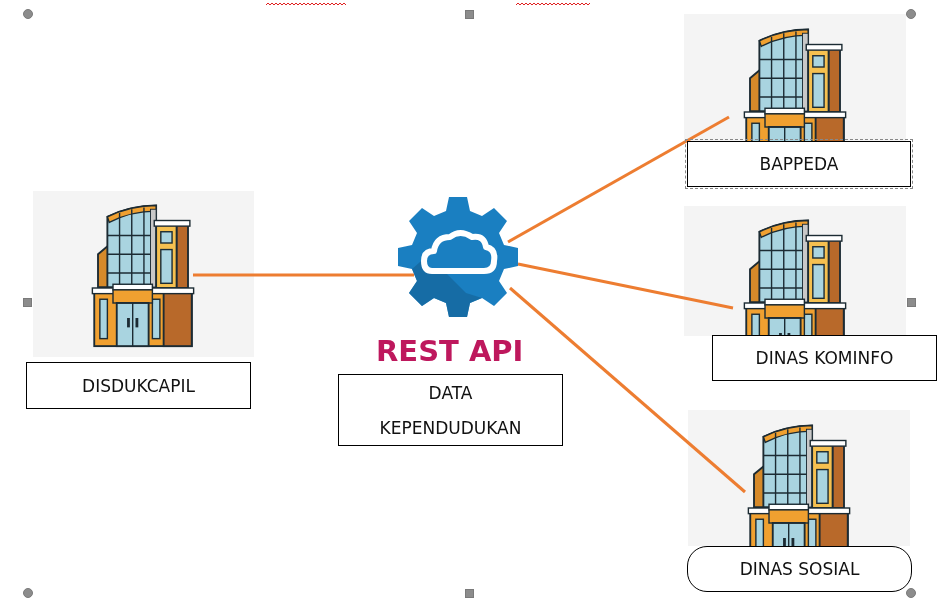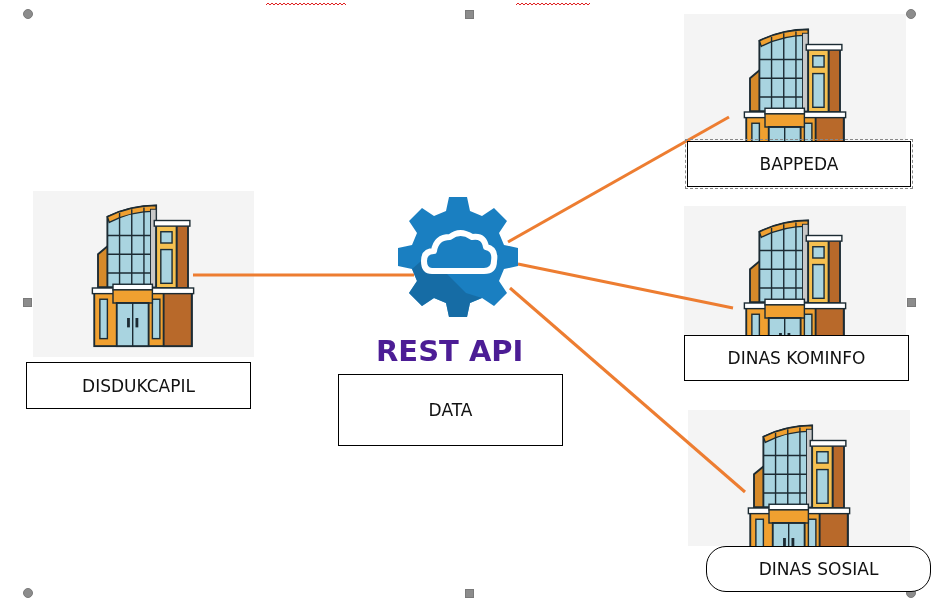--- a/index.html
+++ b/index.html
@@ -7,21 +7,21 @@
   .handle{position:absolute;background:#8c8c8c;border:1px solid #7a7a7a;box-sizing:border-box;}
   .handle.round{width:10px;height:10px;border-radius:50%;}
   .handle.sq{width:9px;height:9px;}
   .squiggle{position:absolute;height:4px;}
   .bldg-bg{position:absolute;background:#f4f4f4;}
   .bldg{position:absolute;}
   .label-box{position:absolute;background:#fff;border:1px solid #000;box-sizing:border-box;display:flex;align-items:center;justify-content:center;text-align:center;font-size:17px;color:#111;line-height:28px;}
   .label-box.dashed{outline:1px dashed #888;outline-offset:1px;}
   #connectors{position:absolute;left:0;top:0;}
   .gear{position:absolute;}
-  .rest-text{position:absolute;font-family:"DejaVu Sans","Liberation Sans",sans-serif;font-weight:bold;color:#4c1d95;font-size:29px;letter-spacing:0px;}
+  .rest-text{position:absolute;font-family:"DejaVu Sans","Liberation Sans",sans-serif;font-weight:bold;color:#be185d;font-size:29px;letter-spacing:0px;}
   .multi{display:block;}
 </style>
 </head>
 <body>
 
 <div class="handle round" style="left:23px;top:9px;"></div>
 <div class="handle sq" style="left:465px;top:10px;"></div>
 <div class="handle round" style="left:906px;top:9px;"></div>
 <div class="handle sq" style="left:23px;top:298px;"></div>
 <div class="handle sq" style="left:907px;top:298px;"></div>
@@ -110,25 +110,26 @@
   </g>
 </svg>
 <div class="rest-text" style="left:376px;top:334px;">REST API</div>
 
 <div class="label-box" style="left:26px;top:362px;width:225px;height:47px;">
   <span>DISDUKCAPIL</span>
 </div>
 
 <div class="label-box" style="left:338px;top:374px;width:225px;height:72px;flex-direction:column;gap:7px;">
   <span class="multi">DATA</span>
+  <span class="multi">KEPENDUDUKAN</span>
 </div>
 
 <div class="label-box dashed" style="left:687px;top:141px;width:224px;height:46px;">
   <span>BAPPEDA</span>
 </div>
 
-<div class="label-box" style="left:684px;top:335px;width:225px;height:46px;text-align:center;">
+<div class="label-box" style="left:712px;top:335px;width:225px;height:46px;text-align:center;">
   <span>DINAS KOMINFO</span>
 </div>
 
-<div class="label-box" style="left:706px;top:546px;width:225px;height:46px;border-radius:20px;">
+<div class="label-box" style="left:687px;top:546px;width:225px;height:46px;border-radius:20px;">
   <span>DINAS SOSIAL</span>
 </div>
 
 </body></html>

